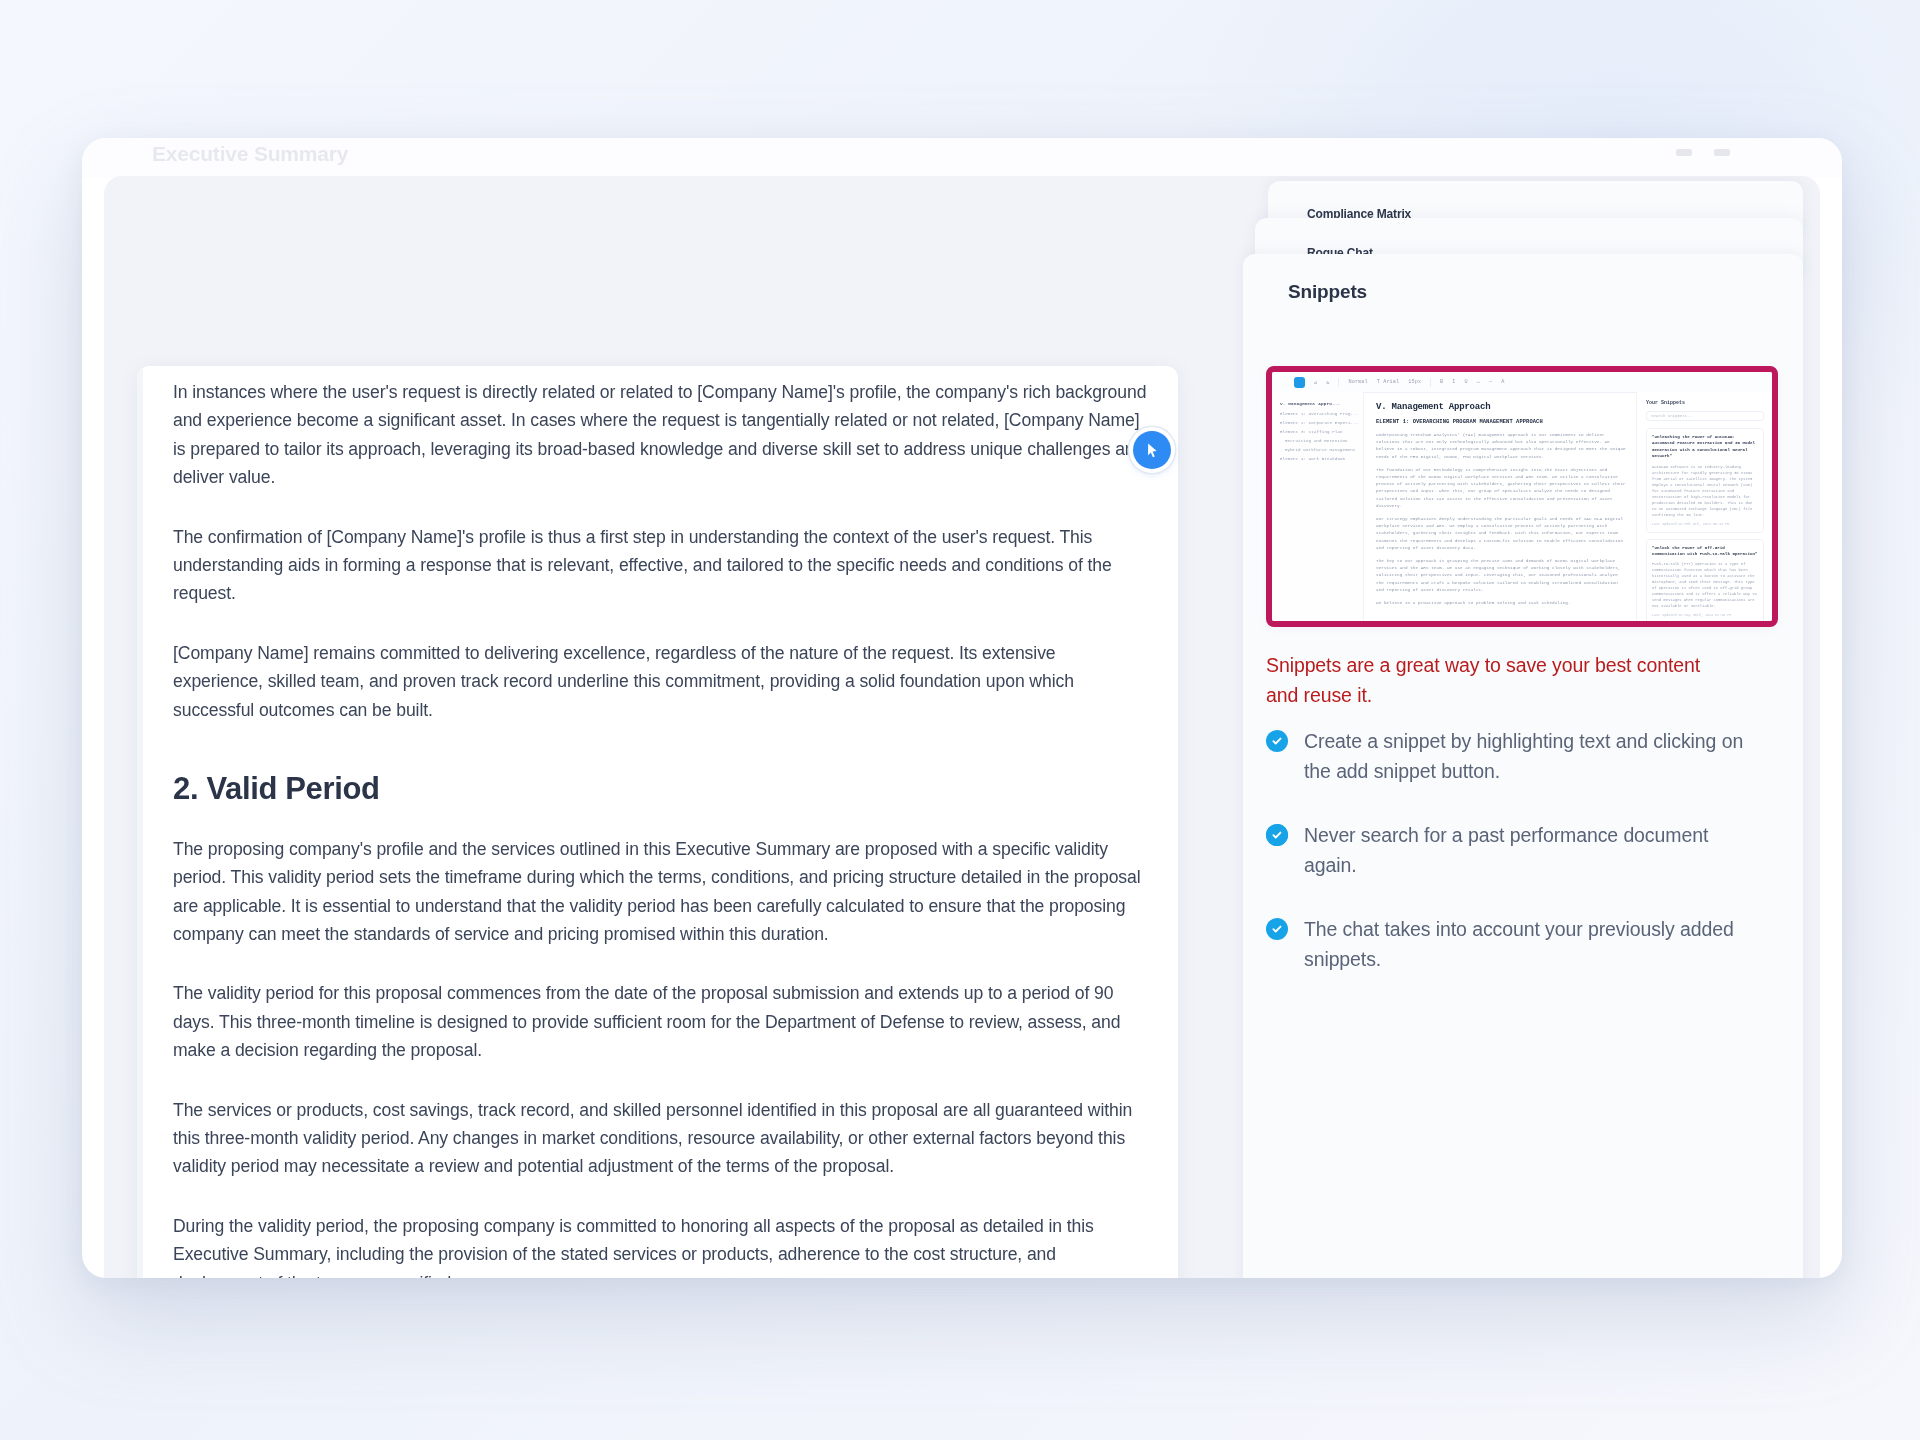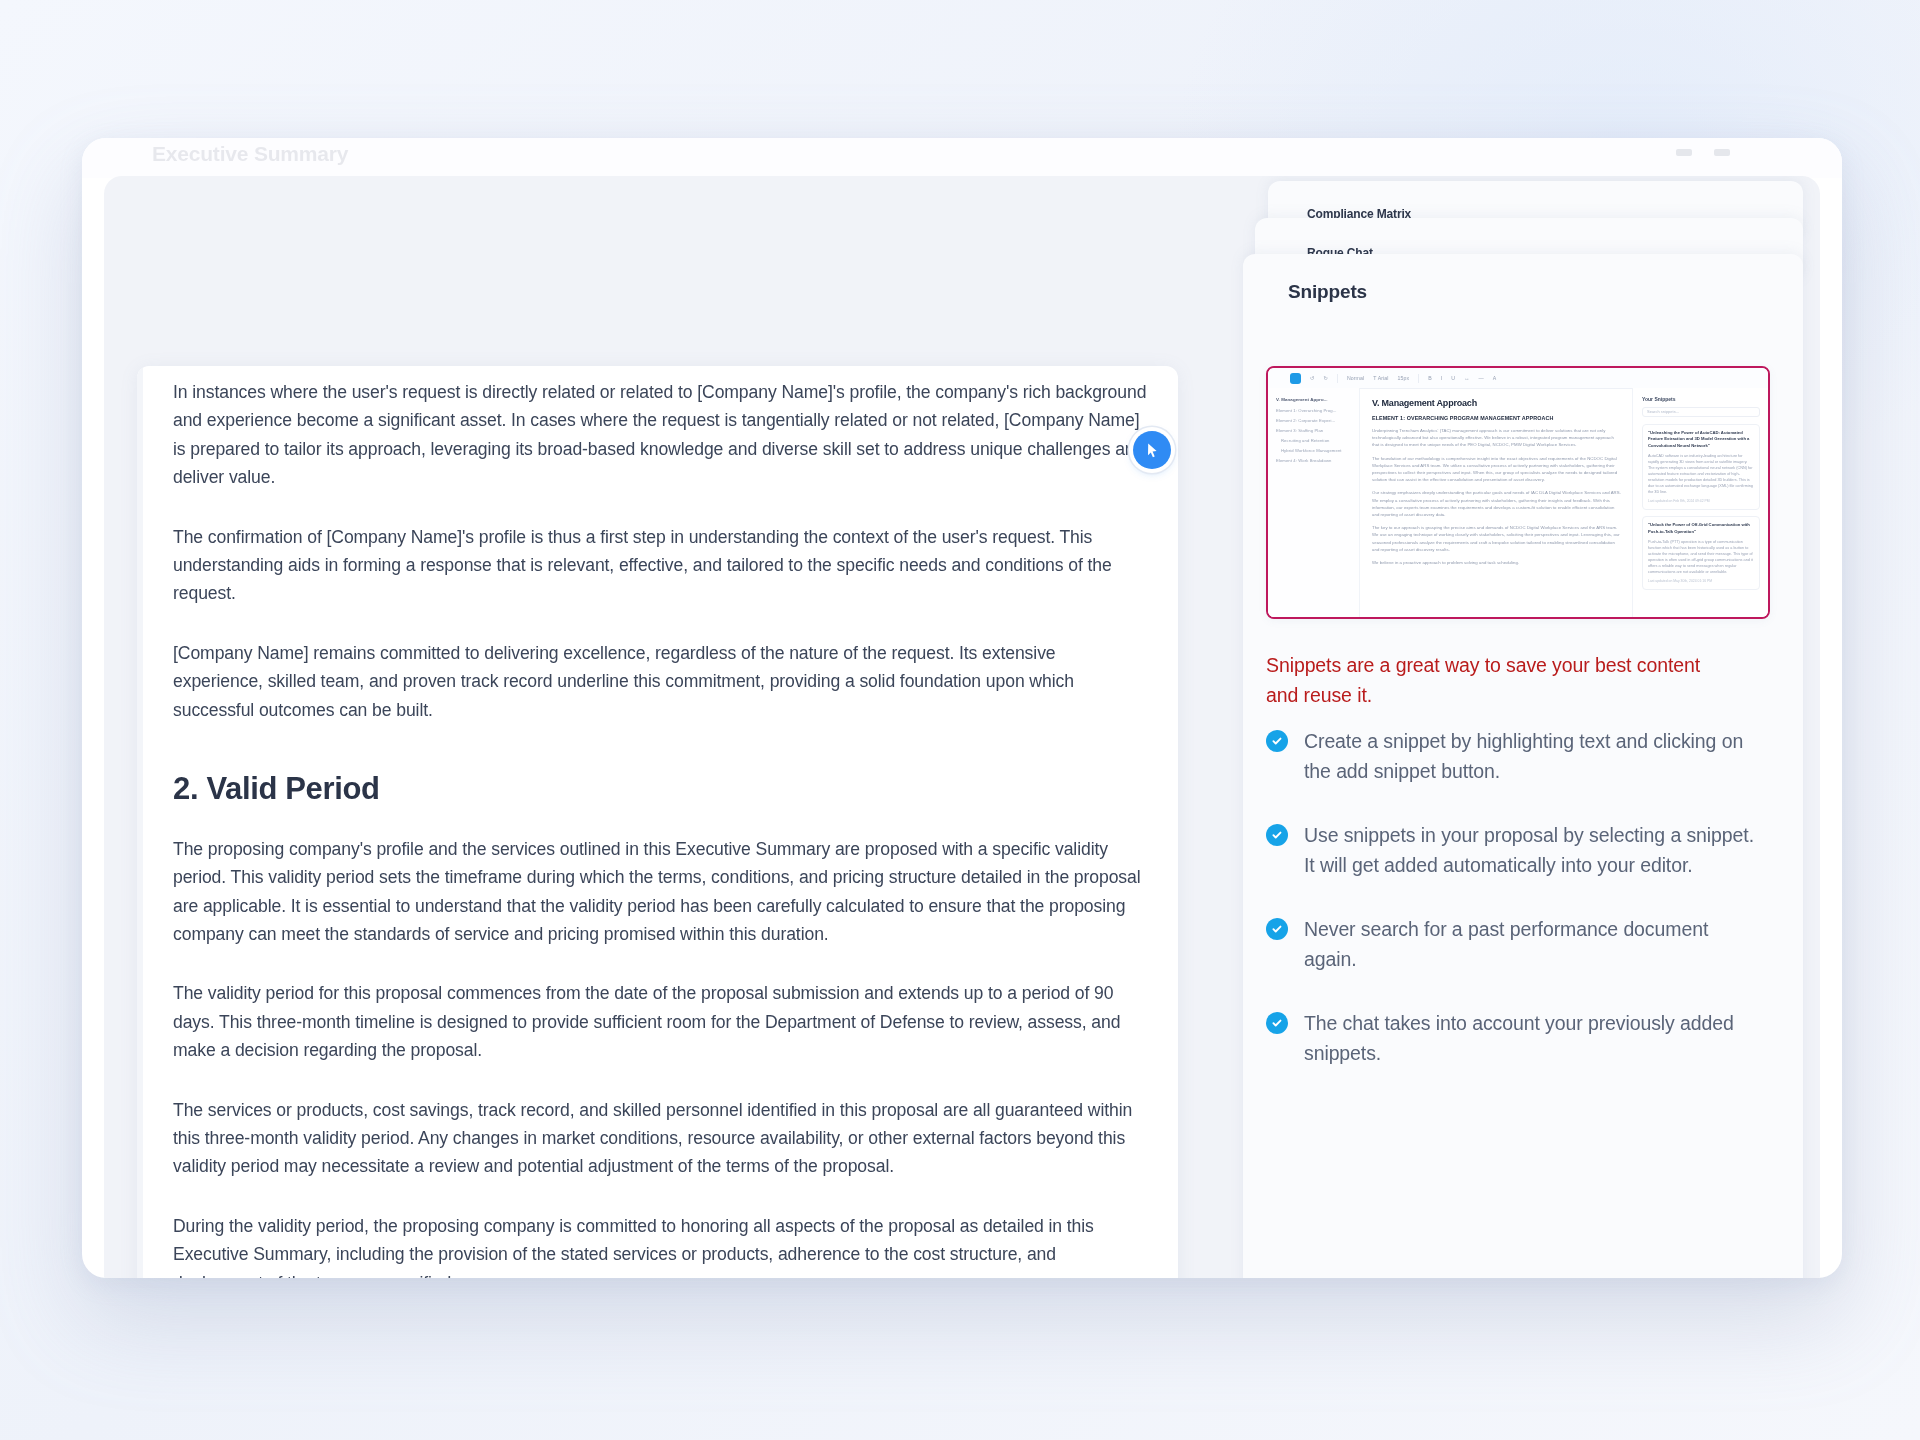--- a/index.html
+++ b/index.html
@@ -199,24 +199,25 @@
   #tab-snippets .tab-title { position: absolute; left: 45px; top: 27px; font-size: 19px; }
 
   
   .snippet-thumb {
     position: absolute;
     left: 23px;
     top: 112px;
     width: 500px;
     height: 249px;
     background: #ffffff;
-    border: 2px solid #be185d;
+    border: 6px solid #be185d;
     border-radius: 8px;
     overflow: hidden;
     box-shadow: 0 2px 8px rgba(120,135,170,0.07);
+    font-family: Liberation Mono, monospace;
   }
   .thumb-toolbar {
     position: absolute;
     left: 0; top: 0; right: 0;
     height: 20px;
     background: #fcfdff;
     border-bottom: 1px solid #eef1f7;
     display: flex;
     align-items: center;
     padding-left: 22px;
@@ -500,21 +501,20 @@
               </svg>
             </span>
             <span>Create a snippet by highlighting text and clicking on the add snippet button.</span>
           </li>
           <li>
             <span class="check-icon">
               <svg width="12" height="12" viewBox="0 0 12 12" aria-hidden="true">
                 <path d="M2.4 6.2 L4.7 8.5 L9.5 3.6" stroke="#ffffff" stroke-width="1.9" fill="none" stroke-linecap="round" stroke-linejoin="round"></path>
               </svg>
             </span>
-            <span>Use snippets in your proposal by selecting a snippet. It will get added automatically into your editor.</span>
           </li>
           <li>
             <span class="check-icon">
               <svg width="12" height="12" viewBox="0 0 12 12" aria-hidden="true">
                 <path d="M2.4 6.2 L4.7 8.5 L9.5 3.6" stroke="#ffffff" stroke-width="1.9" fill="none" stroke-linecap="round" stroke-linejoin="round"></path>
               </svg>
             </span>
             <span>Never search for a past performance document again.</span>
           </li>
           <li>

